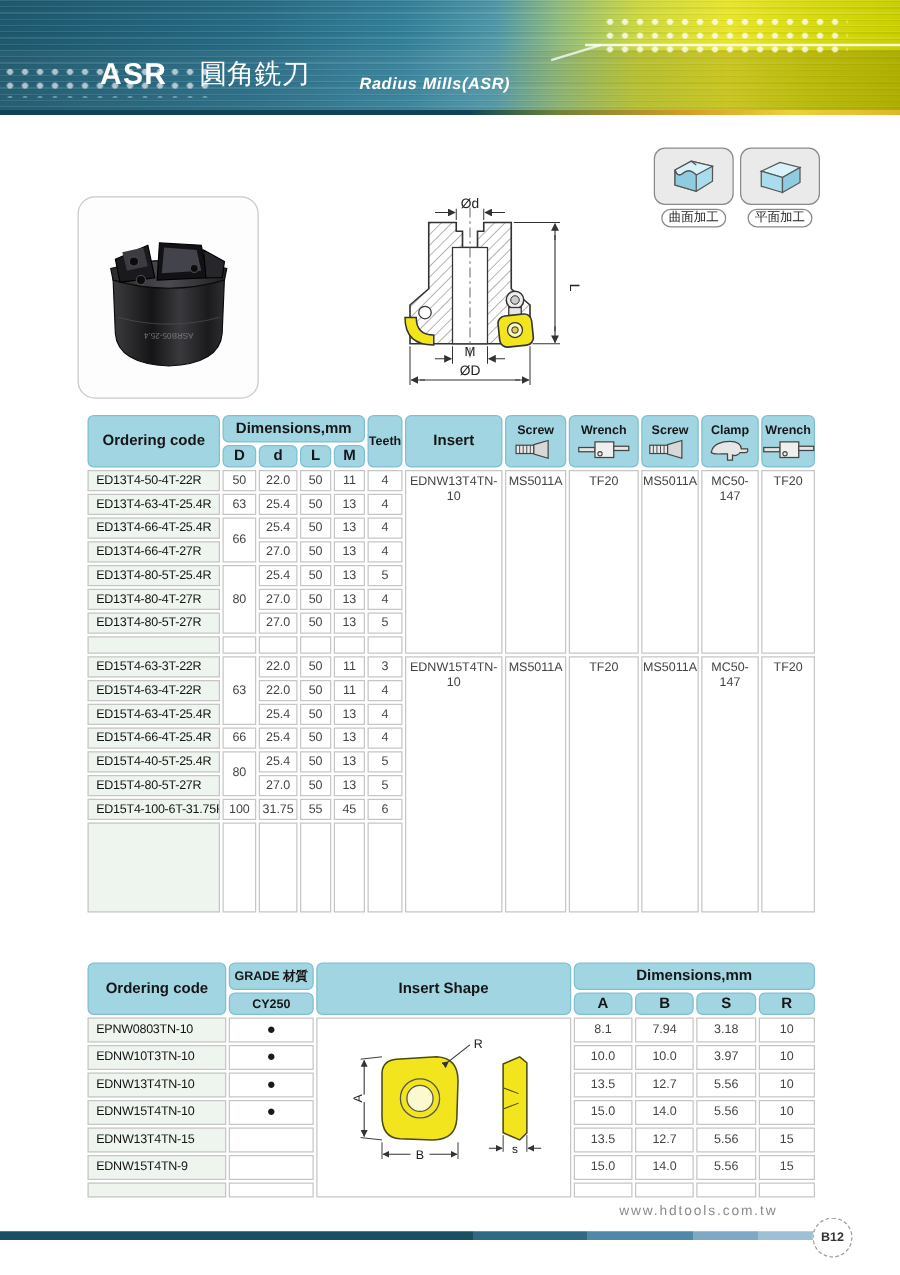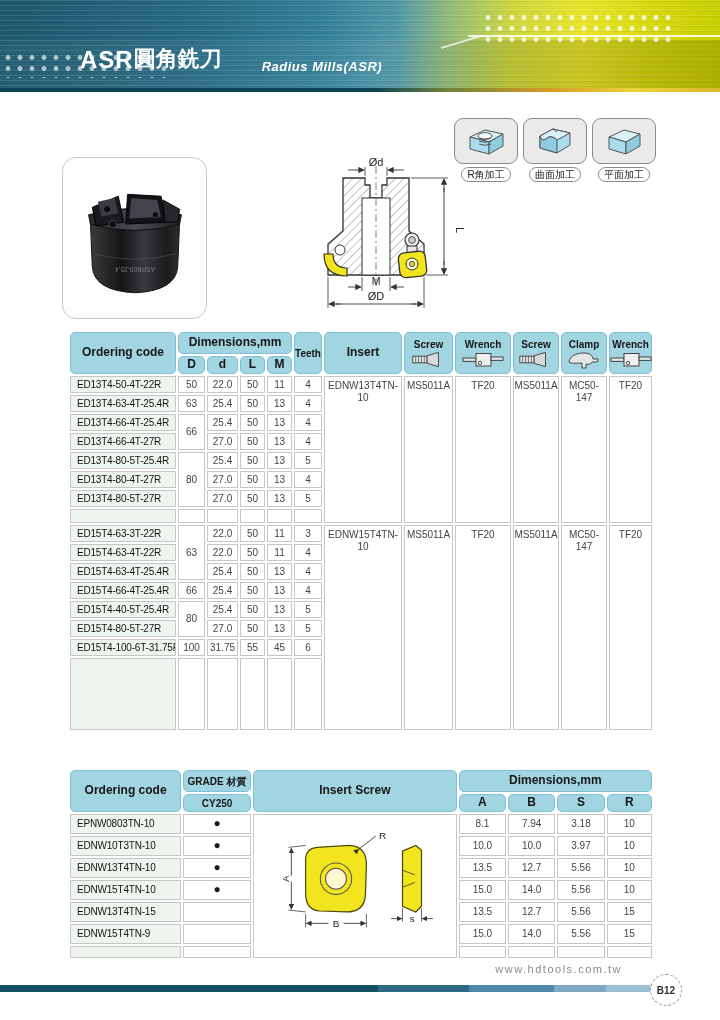--- a/index.html
+++ b/index.html
@@ -19,21 +19,21 @@
   .hline{position:absolute;left:468px;top:35px;width:252px;height:2px;background:rgba(255,255,255,.85);z-index:2;}
   .dline{position:absolute;left:440px;top:41px;width:42px;height:2px;background:rgba(255,255,255,.75);
     transform:rotate(-17deg);z-index:2;}
   .dots{position:absolute;z-index:2;
     background-image:radial-gradient(rgba(255,255,255,.78) 2.3px,transparent 2.8px);
     background-size:12px 11px;}
   .dots.left{left:2px;top:52px;width:168px;height:26px;opacity:.8;}
   .dots.right{left:482px;top:12px;width:196px;height:32px;}
   .title{position:absolute;left:80px;top:44px;z-index:4;display:flex;align-items:flex-end;color:#fff;white-space:nowrap;}
   .title .code{font-size:24px;font-weight:bold;letter-spacing:1px;}
-  .title .zh{font-size:22px;font-weight:bold;margin-left:0;}
+  .title .zh{font-size:22px;font-weight:normal;margin-left:26px;}
   .title .en{font-size:13px;font-weight:bold;font-style:italic;margin-left:40px;letter-spacing:.5px;}
 
   
   .badges{position:absolute;top:118px;right:64px;display:flex;gap:5px;z-index:2;}
   .badge{width:64px;text-align:center;}
   .badge .box{width:62px;height:44px;margin:0 auto;background:#eaeaea;border:1.4px solid #8a8a8a;
     border-radius:9px;display:flex;align-items:center;justify-content:center;}
   .badge .pill{display:inline-block;margin-top:2px;background:#fff;border:1px solid #8a8a8a;border-radius:8px;
     font-size:10px;line-height:13px;padding:0 5px;color:#222;white-space:nowrap;}
 
@@ -83,32 +83,20 @@
     <div class="dline"></div>
     <div class="title">
       <span class="code">ASR</span>
       <span class="zh">圓角銑刀</span>
       <span class="en">Radius Mills(ASR)</span>
     </div>
     <div class="strip"></div>
   </div>
 
   <div class="badges">
-    <div class="badge">
-      <div class="box">
-        <svg width="44" height="32" viewBox="0 0 44 32">
-          <polygon points="6,12 21,5 39,9 25,17" fill="#d9f1f9" stroke="#555" stroke-width="1"></polygon>
-          <polygon points="6,12 25,17 25,29 6,24" fill="#a9dcec" stroke="#555" stroke-width="1"></polygon>
-          <polygon points="25,17 39,9 39,21 25,29" fill="#8fccdf" stroke="#555" stroke-width="1"></polygon>
-          <ellipse cx="21" cy="11" rx="7" ry="3.4" fill="#f4fbfd" stroke="#555" stroke-width="1"></ellipse>
-          <path d="M15,13 q6,2.6 12,0 M15,16 q6,2.6 12,0 M15,19 q6,2.6 12,0" fill="none" stroke="#555" stroke-width="1"></path>
-        </svg>
-      </div>
-      <span class="pill">R角加工</span>
-    </div>
     <div class="badge">
       <div class="box">
         <svg width="44" height="32" viewBox="0 0 44 32">
           <path d="M7,11 L20,4 L37,8 L37,20 L24,28 L7,23 Z" fill="#a9dcec" stroke="#555" stroke-width="1"></path>
           <path d="M7,11 L20,4 L37,8 L24,15 Q18,9 13,14 Q9,17 7,11 Z" fill="#d9f1f9" stroke="#555" stroke-width="1"></path>
           <path d="M24,15 Q18,9 13,14 Q9,17 7,11 L7,23 L24,28 Z" fill="#8fccdf" stroke="#555" stroke-width="1"></path>
           <path d="M20,4 L24,7" stroke="#555" stroke-width="1"></path>
         </svg>
       </div>
       <span class="pill">曲面加工</span>
@@ -425,21 +413,21 @@
           <col style="width:198px">
         <col style="width:46px">
           <col style="width:46px">
           <col style="width:46px">
           <col style="width:44px">
       </colgroup>
       <thead>
         <tr class="h1">
           <th rowspan="2">Ordering code</th>
           <th class="small">GRADE 材質</th>
-          <th rowspan="2">Insert Screw</th>
+          <th rowspan="2">Insert Shape</th>
           <th colspan="4">Dimensions,mm</th>
         </tr>
         <tr class="h2">
           <th class="small">CY250</th>
           <th>A</th>
           <th>B</th>
           <th>S</th>
           <th>R</th>
         </tr>
       </thead>

